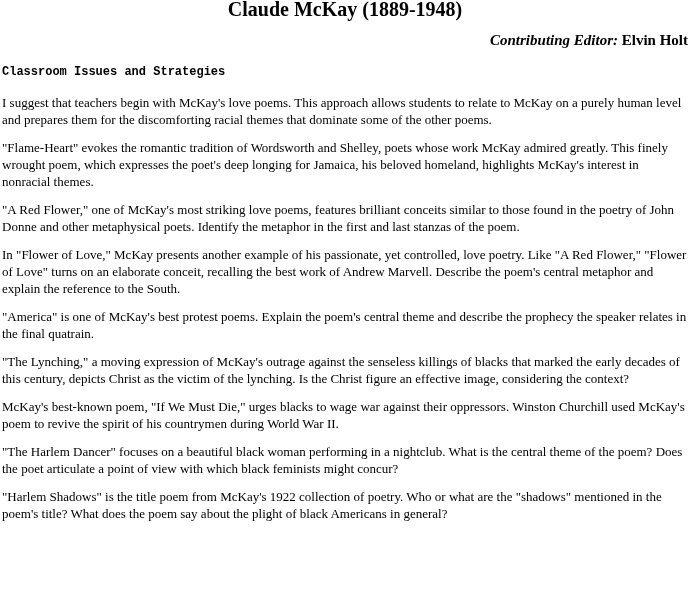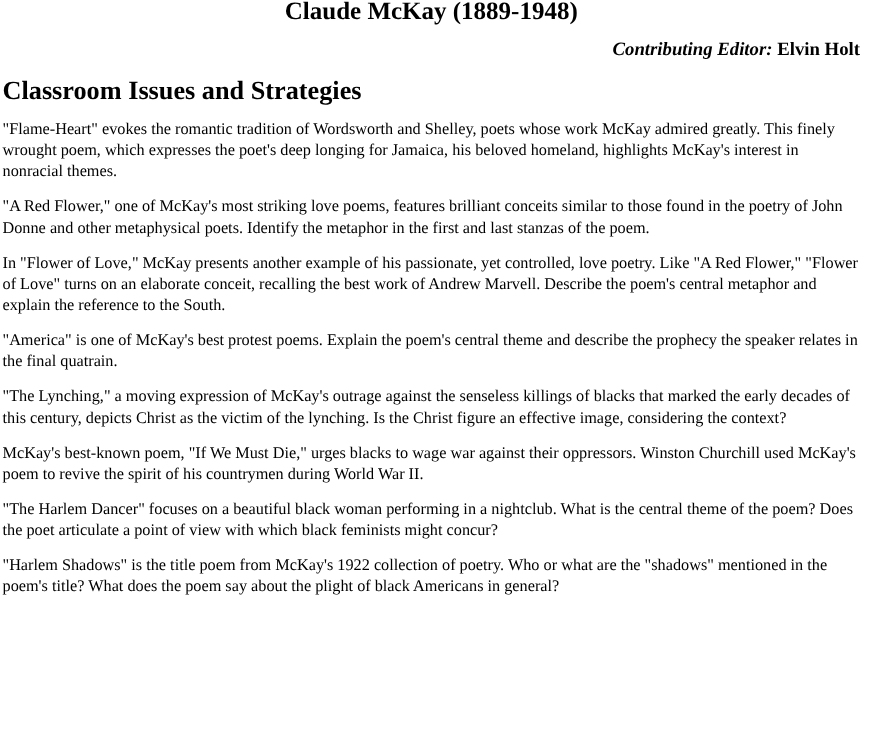--- a/index.html
+++ b/index.html
@@ -28,42 +28,44 @@
     font-size: 15px;
     line-height: 18px;
     font-weight: bold;
     text-align: right;
     margin: 0 0 13px 0;
   }
   .doc-subtitle .subtitle-label {
     font-style: italic;
   }
   .section-heading {
-    font-size: 21px;
+    font-size: 12px;
     line-height: 19px;
     font-weight: bold;
     margin: 14px 0 12px 0;
+    font-family: Liberation Mono, monospace;
   }
   .body-para {
     font-size: 13px;
     line-height: 17px;
     margin: 0 0 11px 0;
   }
 </style>
 </head>
 <body>
 
 <div class="page">
 
   <h1 class="doc-title">Claude McKay (1889-1948)</h1>
 
   <p class="doc-subtitle"><span class="subtitle-label">Contributing Editor:</span> <span>Elvin Holt</span></p>
 
   <h2 class="section-heading">Classroom Issues and Strategies</h2>
 
+  <p class="body-para">I suggest that teachers begin with McKay's love poems. This approach allows students to relate to McKay on a purely human level and prepares them for the discomforting racial themes that dominate some of the other poems.</p>
 
 
   <p class="body-para">"Flame-Heart" evokes the romantic tradition of Wordsworth and Shelley, poets whose work McKay admired greatly. This finely wrought poem, which expresses the poet's deep longing for Jamaica, his beloved homeland, highlights McKay's interest in nonracial themes.</p>
 
   <p class="body-para">"A Red Flower," one of McKay's most striking love poems, features brilliant conceits similar to those found in the poetry of John Donne and other metaphysical poets. Identify the metaphor in the first and last stanzas of the poem.</p>
 
   <p class="body-para">In "Flower of Love," McKay presents another example of his passionate, yet controlled, love poetry. Like "A Red Flower," "Flower of Love" turns on an elaborate conceit, recalling the best work of Andrew Marvell. Describe the poem's central metaphor and explain the reference to the South.</p>
 
   <p class="body-para">"America" is one of McKay's best protest poems. Explain the poem's central theme and describe the prophecy the speaker relates in the final quatrain.</p>
 

